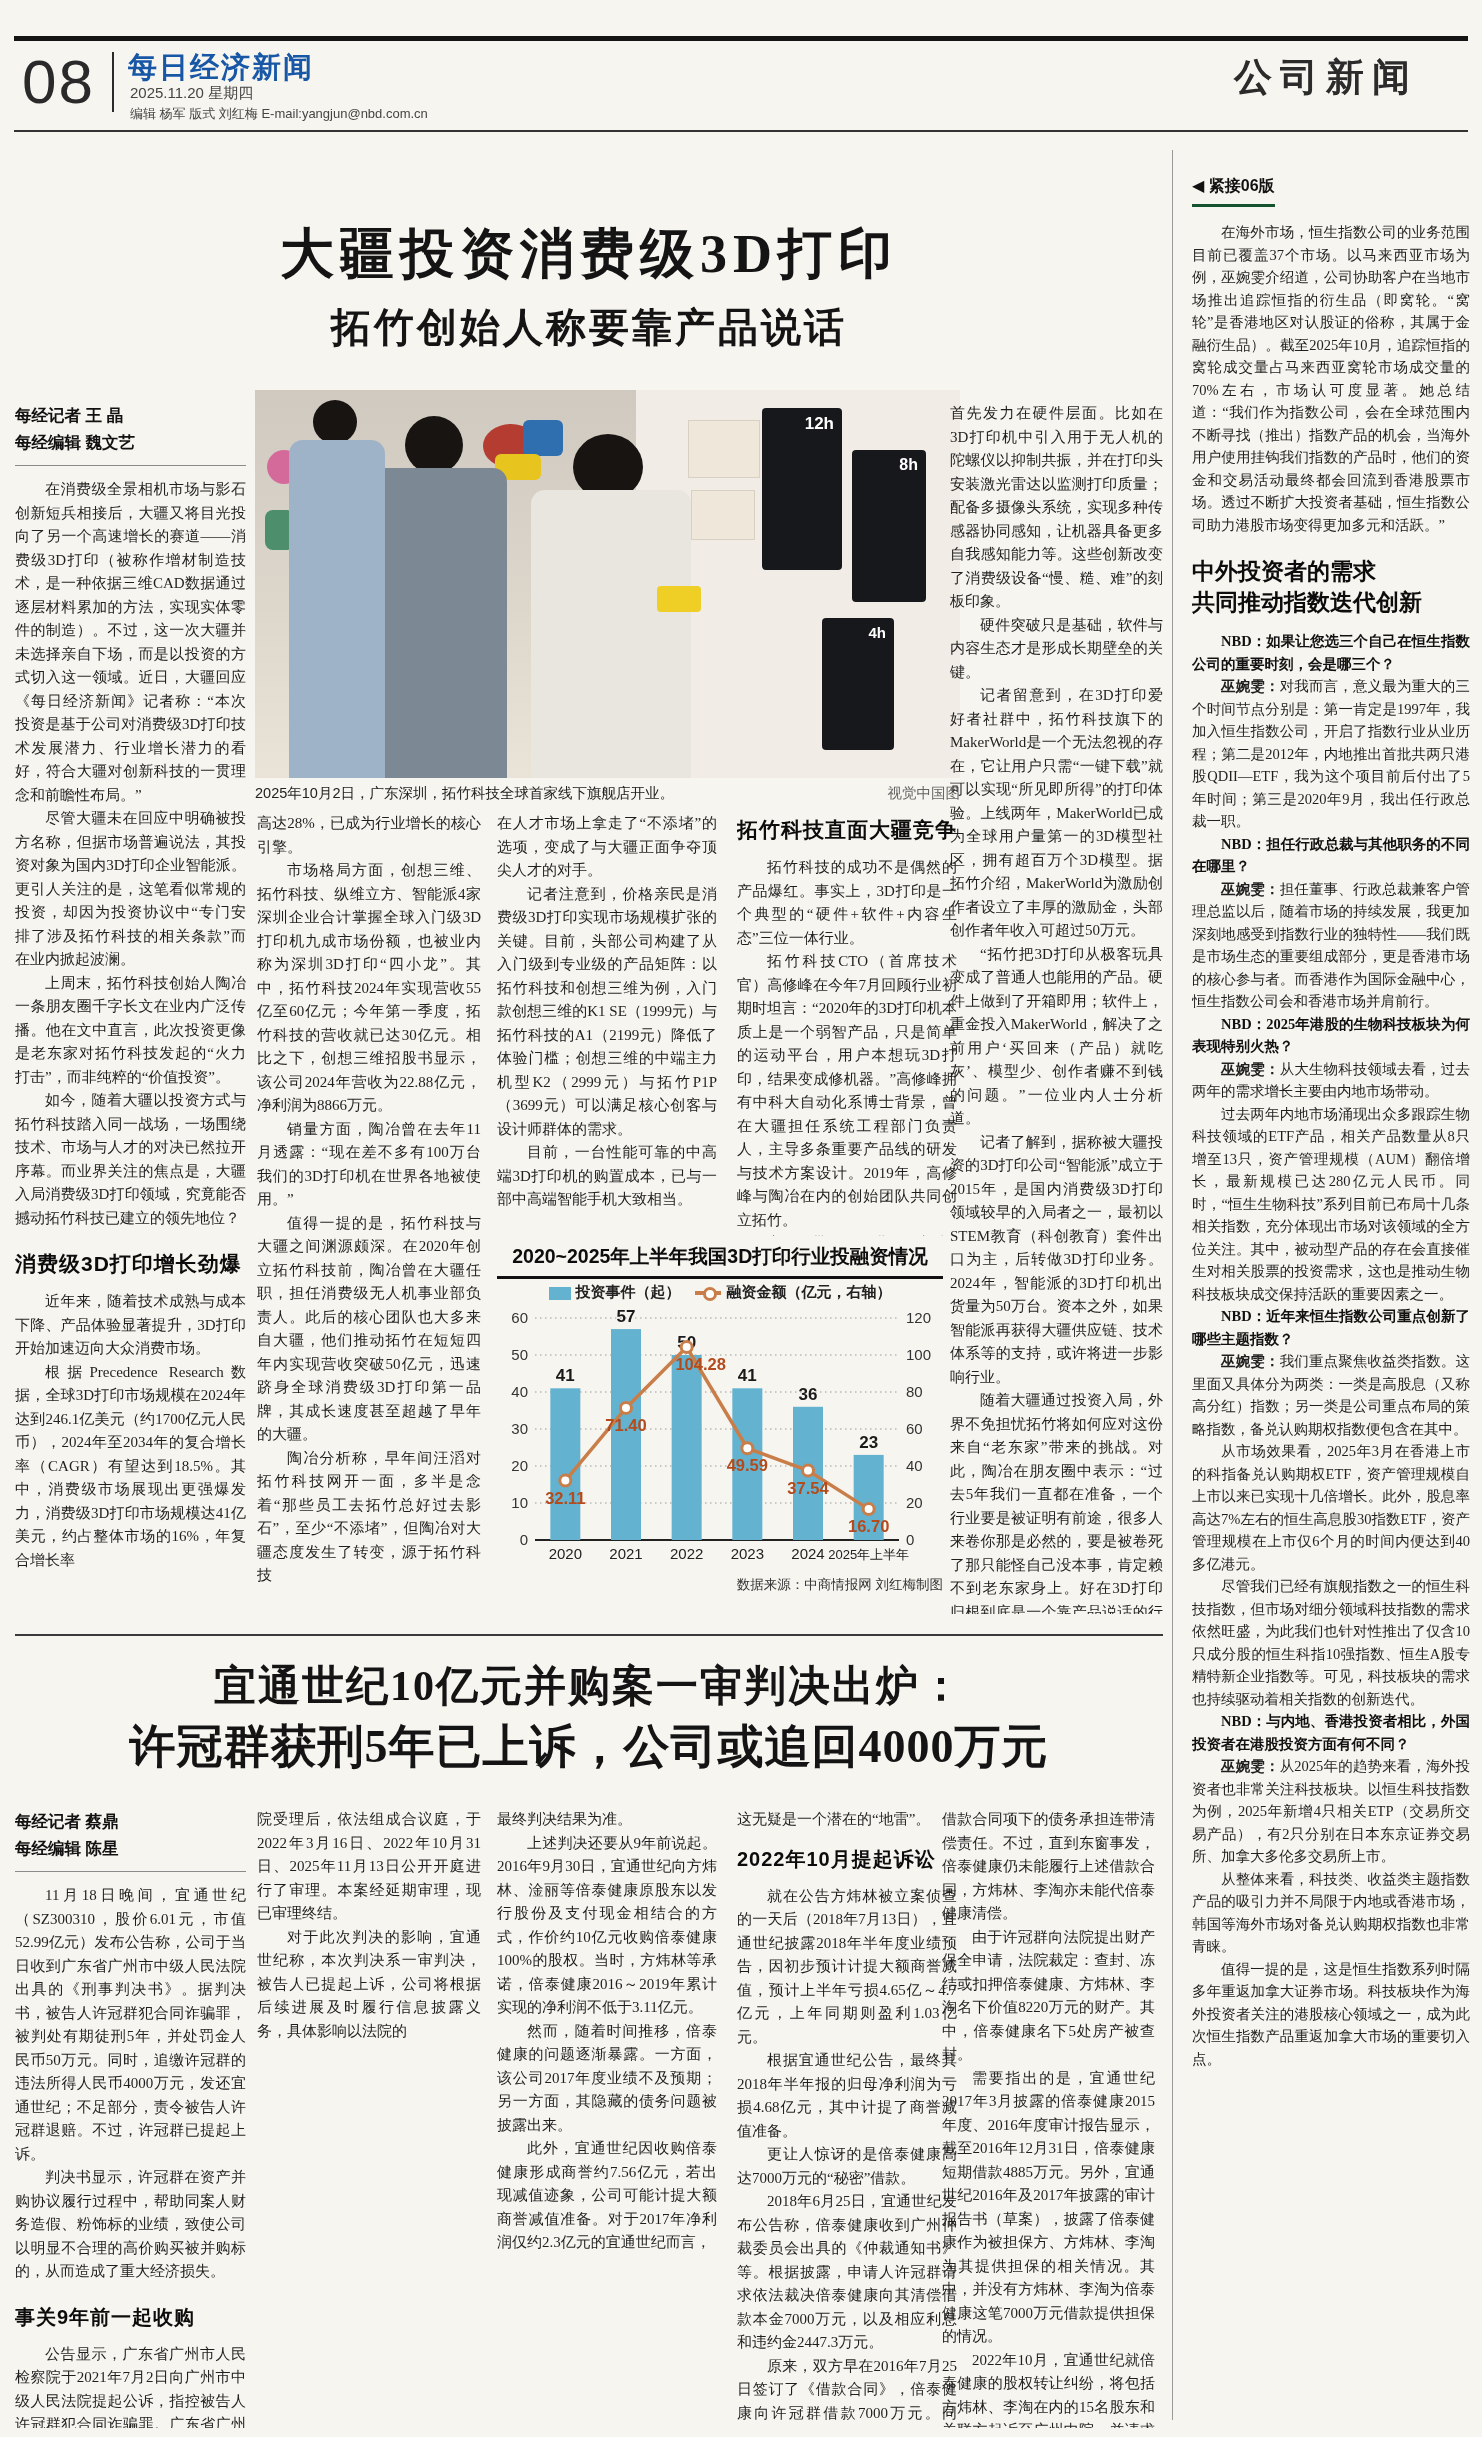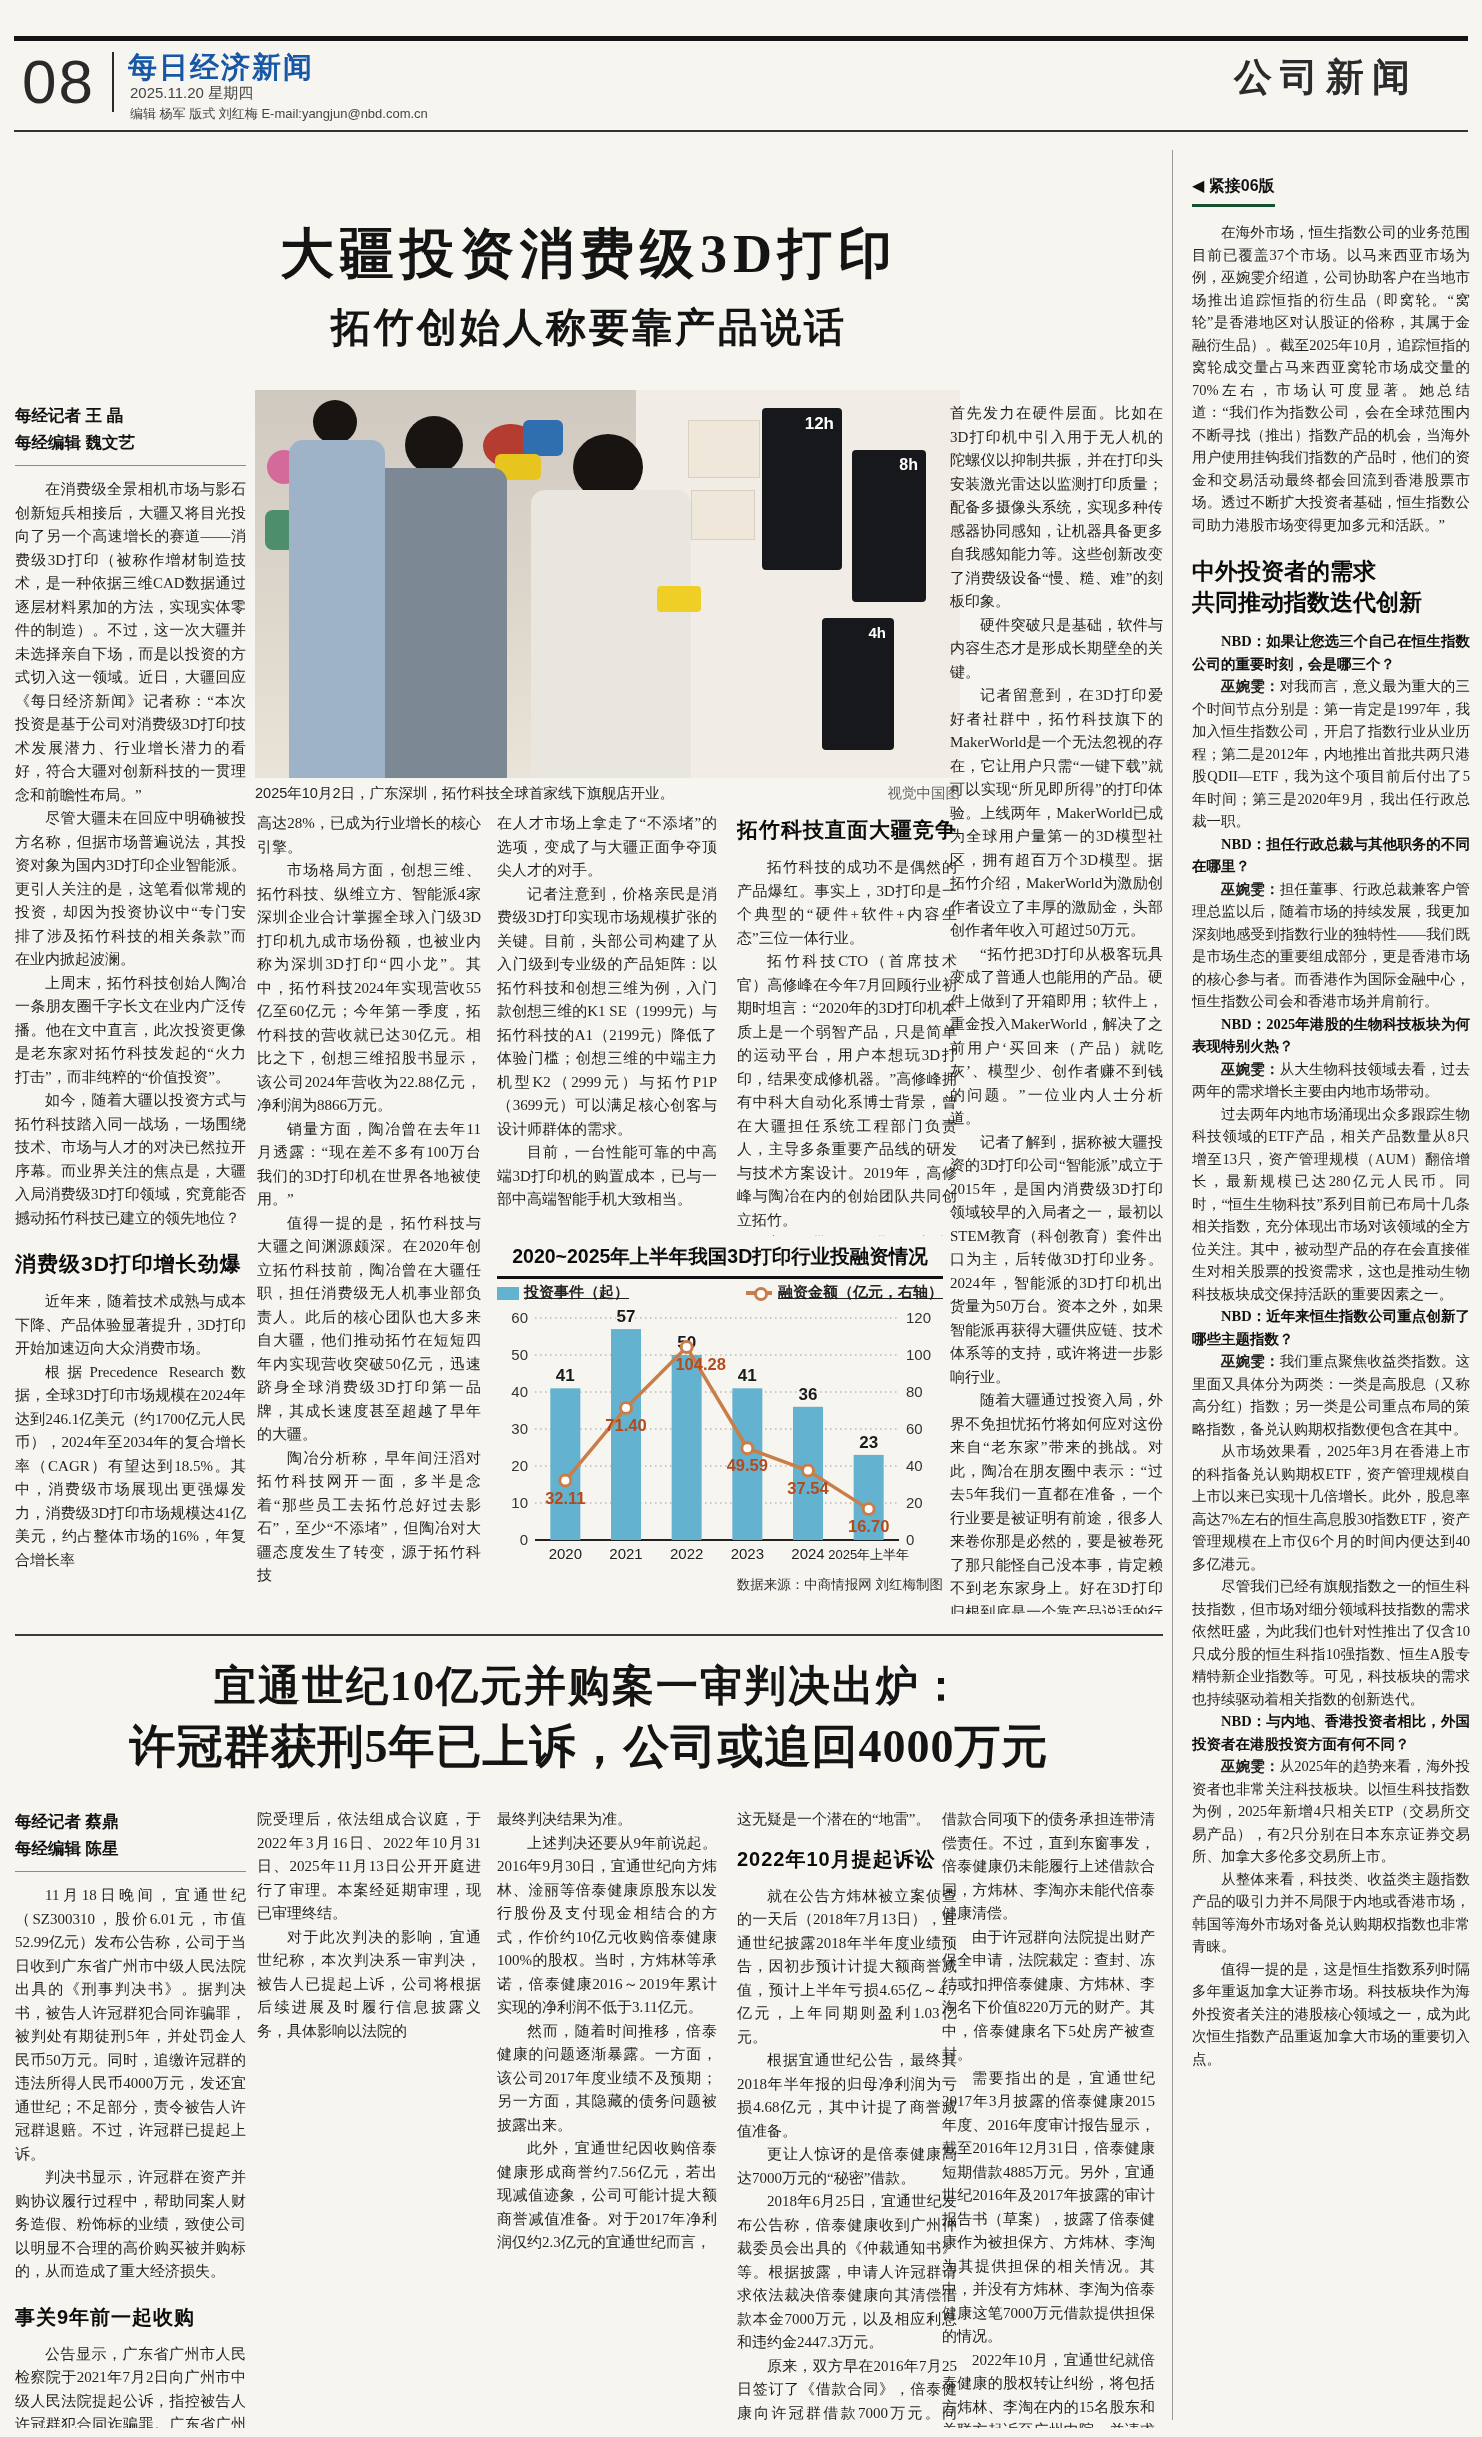--- a/index.html
+++ b/index.html
@@ -38,22 +38,22 @@
   .person-head{position:absolute;background:#181411;border-radius:50%;}
   .person-body{position:absolute;border-radius:14px 14px 0 0;}
   .caption-row{left:255px;top:784px;width:705px;display:flex;justify-content:space-between;
                font-family:"Liberation Sans","DejaVu Sans",sans-serif;font-size:14.5px;color:#222;}
   .credit{color:#666;}
   
   .chart{left:497px;top:1243px;width:446px;height:372px;background:#f7f5f0;}
   .chart-title{font-family:"Liberation Sans","DejaVu Sans",sans-serif;font-weight:bold;
                font-size:19.5px;color:#0d0d0d;text-align:center;}
   .chart-rule{height:3px;background:#111;margin:6px 0 4px 0;}
-  .chart-legend{display:flex;justify-content:space-between;gap:14px;align-items:center;
-                font-family:"Liberation Sans","DejaVu Sans",sans-serif;font-weight:bold;font-size:15px;color:#222;text-decoration:underline;}
+  .chart-legend{display:flex;justify-content:center;gap:14px;align-items:center;
+                font-family:"Liberation Sans","DejaVu Sans",sans-serif;font-weight:bold;font-size:15px;color:#222;}
   .sw-bar{display:inline-block;width:22px;height:13px;background:#62b2d0;margin-right:5px;vertical-align:middle;}
   .sw-line{display:inline-block;width:26px;height:4px;background:#c97e4a;position:relative;margin-right:6px;vertical-align:middle;}
   .sw-line i{position:absolute;left:8px;top:-4px;width:8px;height:8px;border:3px solid #c97e4a;background:#fff;border-radius:50%;}
   .chart-source{font-family:"Liberation Sans","DejaVu Sans",sans-serif;font-size:13.5px;color:#333;text-align:right;margin-top:2px;}
   
   .art-div{left:15px;top:1634px;width:1148px;height:2px;background:#3a3a3a;}
   
   .side-rule{left:1172px;top:150px;width:1px;height:2270px;background:#9a9a9a;}
   .sidebar{left:1192px;top:176px;width:278px;height:2250px;overflow:hidden;}
   .cont-mark{font-family:"Liberation Sans","DejaVu Sans",sans-serif;font-weight:bold;font-size:16px;

